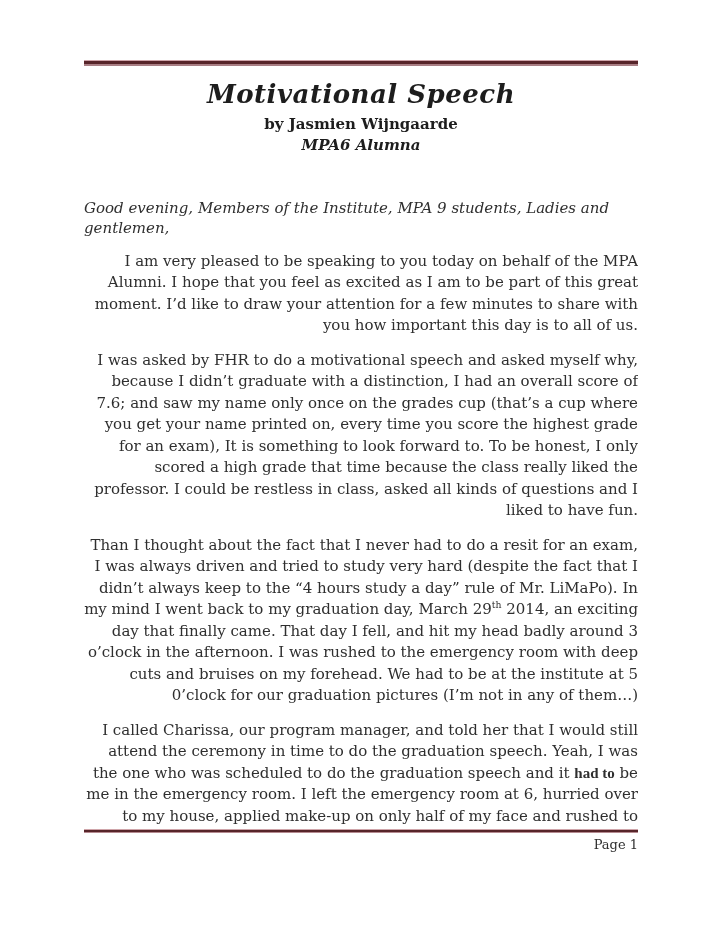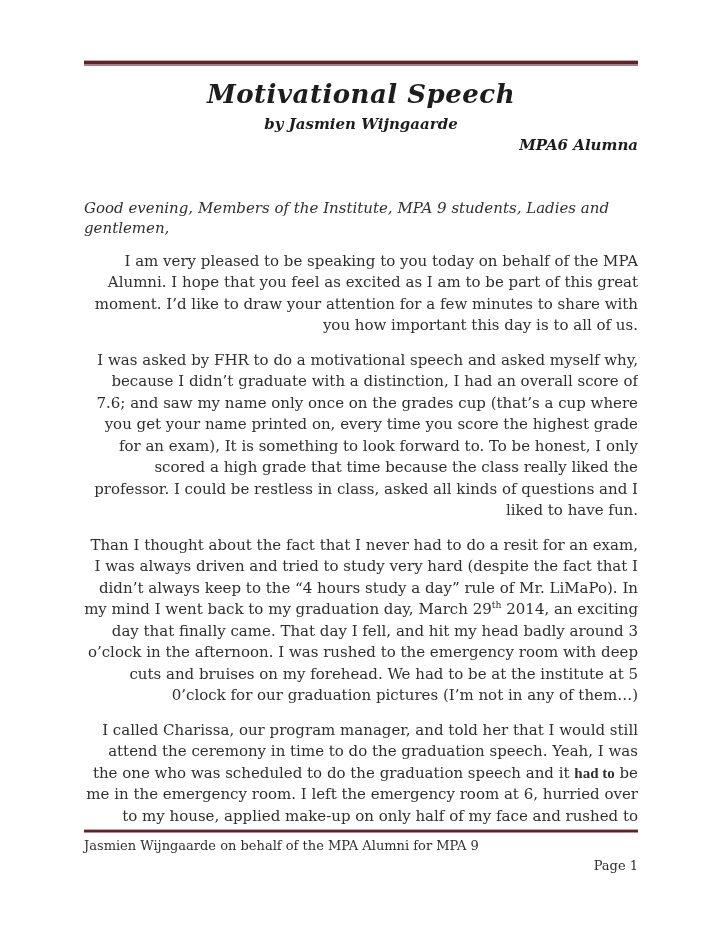--- a/index.html
+++ b/index.html
@@ -37,30 +37,29 @@
     font-weight: bold;
     font-style: italic;
     text-align: center;
     color: #1d1d1d;
     letter-spacing: 0.5px;
   }
   .byline {
     margin-top: 6px;
     font-size: 15px;
     font-weight: bold;
-    font-style: italic;
     text-align: center;
     color: #1d1d1d;
   }
   .subtitle {
     margin-top: 3px;
     font-size: 15px;
     font-weight: bold;
     font-style: italic;
-    text-align: right;
+    text-align: center;
     color: #1d1d1d;
   }
   .salutation {
     margin-top: 44px;
     font-size: 15px;
     font-style: italic;
     line-height: 20px;
   }
   .para {
     margin: 13px 0 0 0;
@@ -112,16 +111,15 @@
     <div class="salutation">Good evening, Members of the Institute, MPA 9 students, Ladies and gentlemen,</div>
     <div>
         <p class="para"><span>I am very pleased to be speaking to you today on behalf of the MPA Alumni. I hope that you feel as excited as I am to be part of this great moment. I’d like to draw your attention for a few minutes to share with you how important this day is to all of us.</span></p>
         <p class="para"><span>I was asked by FHR to do a motivational speech and asked myself why, because I didn’t graduate with a distinction, I had an overall score of 7.6; and saw my name only once on the grades cup (that’s a cup where you get your name printed on, every time you score the highest grade for an exam), It is something to look forward to. To be honest, I only scored a high grade that time because the class really liked the professor. I could be restless in class, asked all kinds of questions and I liked to have fun.</span></p>
         <p class="para"><span>Than I thought about the fact that I never had to do a resit for an exam, I was always driven and tried to study very hard (despite the fact that I didn’t always keep to the “4 hours study a day” rule of Mr. LiMaPo). In my mind I went back to my graduation day, March 29</span><sup>th</sup><span> 2014, an exciting day that finally came. That day I fell, and hit my head badly around 3 o’clock in the afternoon. I was rushed to the emergency room with deep cuts and bruises on my forehead. We had to be at the institute at 5 0’clock for our graduation pictures (I’m not in any of them…)</span></p>
         <p class="para"><span>I called Charissa, our program manager, and told her that I would still attend the ceremony in time to do the graduation speech. Yeah, I was the one who was scheduled to do the graduation speech and it </span><b>had to</b><span> be me in the emergency room. I left the emergency room at 6, hurried over to my house, applied make-up on only half of my face and rushed to FHR with 4 bandages on my head to do my speech.</span></p>
       </div>
   </div>
   <div class="footer">
     <div class="footer-rule"></div>
-    <div class="footer-left">Jasmien Wijngaarde on behalf of the MPA Alumni for MPA 9</div>
     <div class="footer-right">Page 1</div>
   </div>
 </div>
 
 </body></html>

